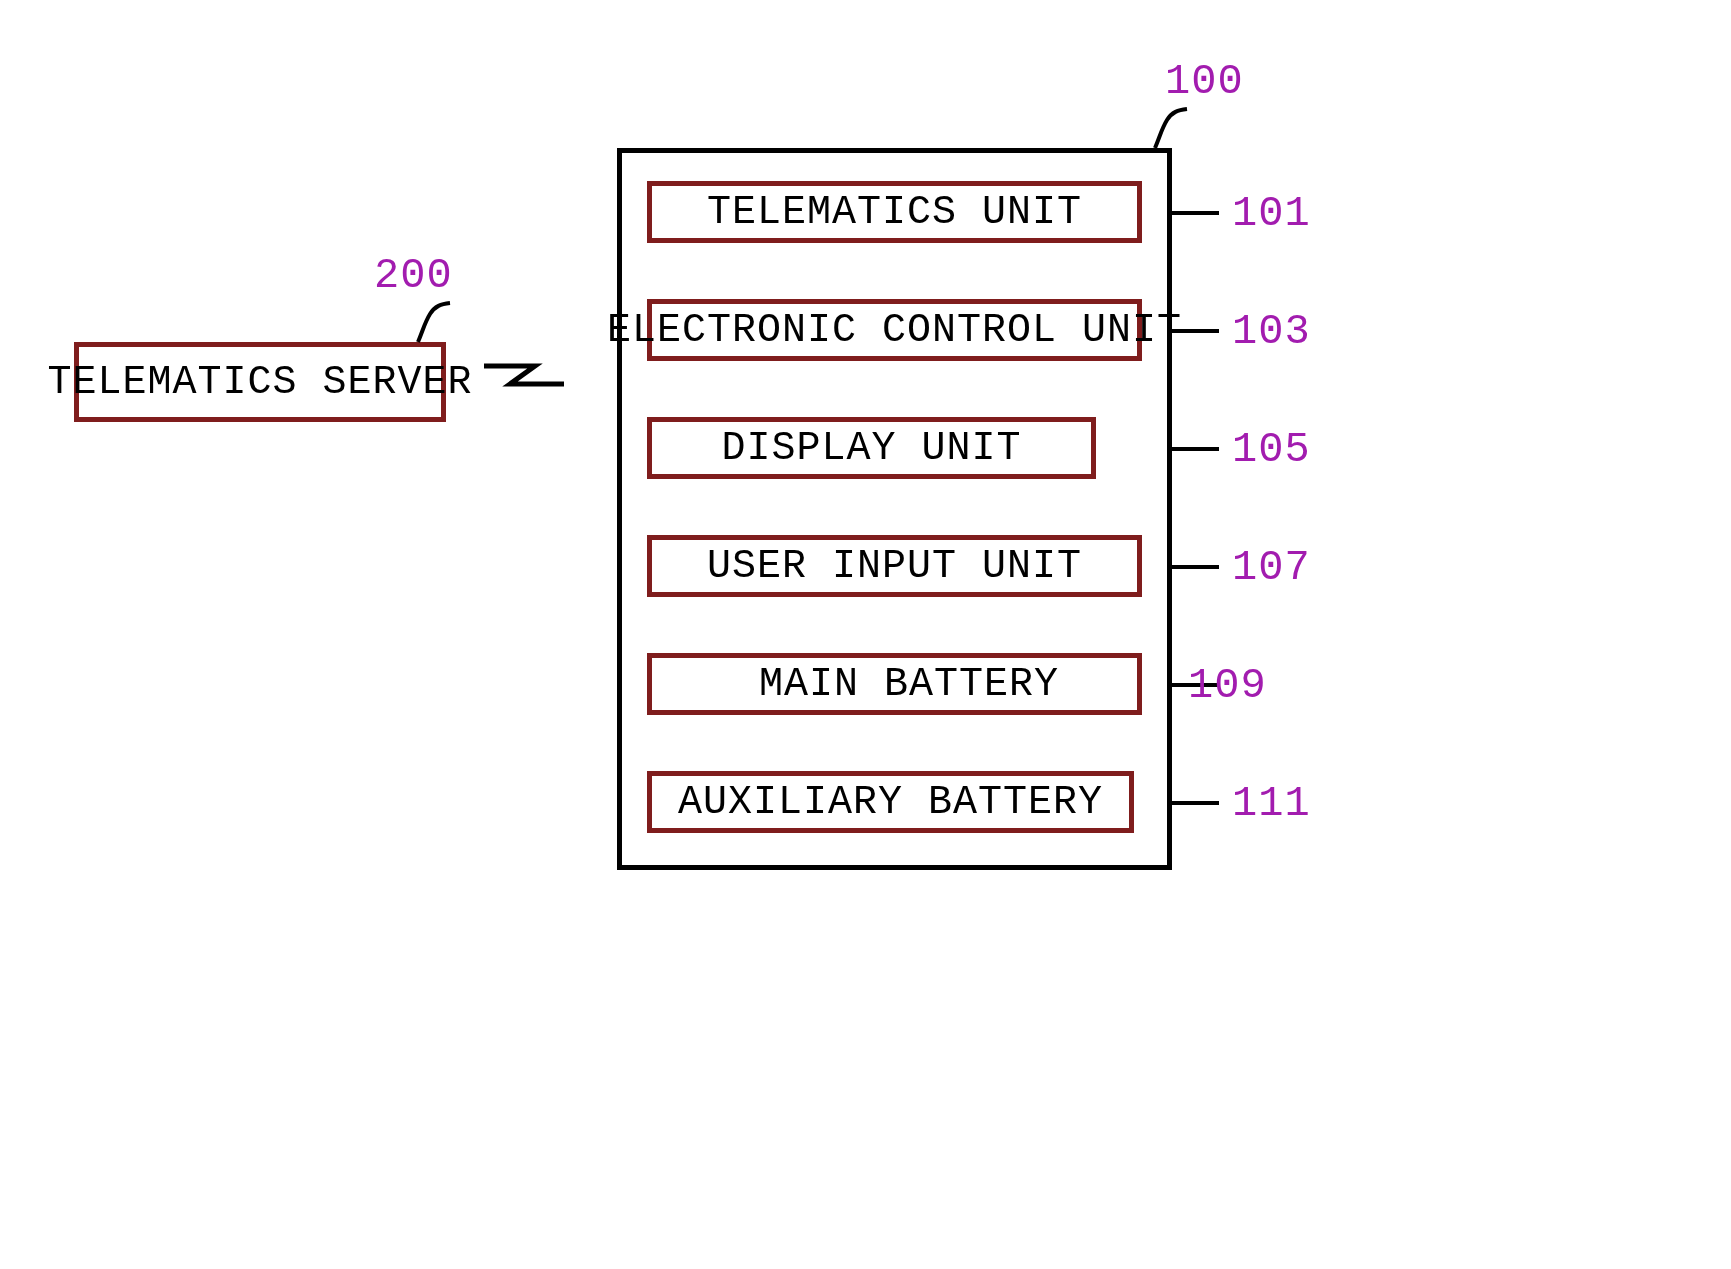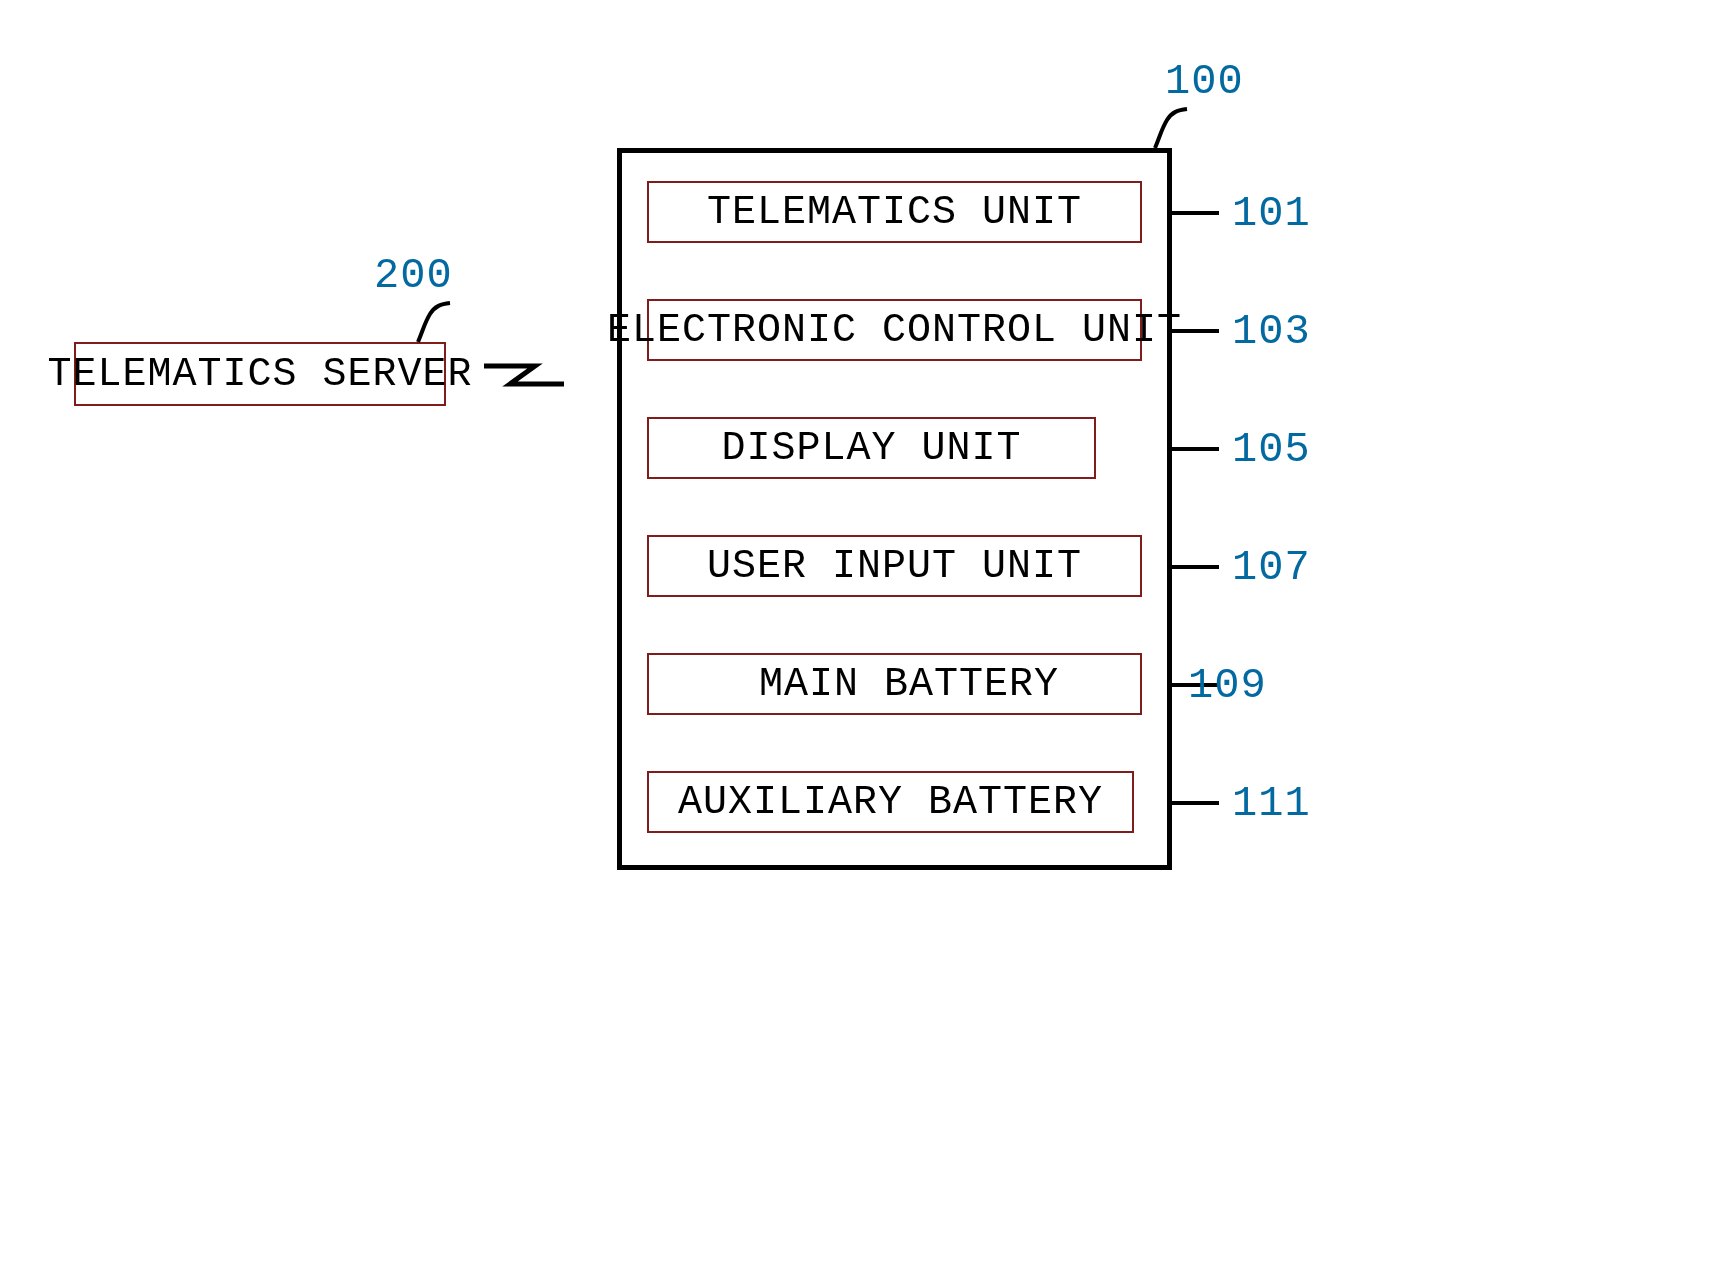--- a/index.html
+++ b/index.html
@@ -10,59 +10,59 @@
     height: 1269px;
     font-family: "Courier New", Courier, monospace;
   }
   .canvas {
     position: relative;
     width: 1731px;
     height: 1269px;
   }
   .box {
     position: absolute;
-    border: 2px solid #7f1d1d;
+    border: 5px solid #7f1d1d;
     background: #fff;
     display: flex;
     align-items: center;
     justify-content: center;
     box-sizing: border-box;
   }
   .box-label {
     font-size: 40px;
     letter-spacing: 1px;
     white-space: nowrap;
     color: #000;
     font-weight: 500;
   }
   .ref-label {
     position: absolute;
     font-size: 42px;
-    color: #0369a1;
+    color: #a21caf;
     letter-spacing: 1px;
     font-weight: 500;
   }
   .leader-curve {
     position: absolute;
   }
   .wireless {
     position: absolute;
   }
   .diagram-container {
     position: absolute;
     border: 5px solid #000;
     box-sizing: border-box;
   }
 </style>
 </head>
 <body>
 
 <div class="canvas">
 
-  <div class="box" style="left:74px; top:342px; width:372px; height:64px;">
+  <div class="box" style="left:74px; top:342px; width:372px; height:80px;">
     <span class="box-label">TELEMATICS SERVER</span>
   </div>
 
   <svg class="leader-curve" style="left:405px; top:300px; width:60px; height:44px;" viewBox="0 0 60 44">
     <path d="M13 42 C18 30, 20 22, 25 14 C30 6, 36 4, 45 3" fill="none" stroke="#000" stroke-width="4"></path>
   </svg>
   <div class="ref-label" style="left:374px; top:252px;">200</div>
 
   <svg class="wireless" style="left:480px; top:348px; width:90px; height:50px;" viewBox="0 0 90 50">
     <path d="M4 18 L55 18 L30 36 L84 36" fill="none" stroke="#000" stroke-width="5" stroke-linejoin="miter" stroke-linecap="butt"></path>

